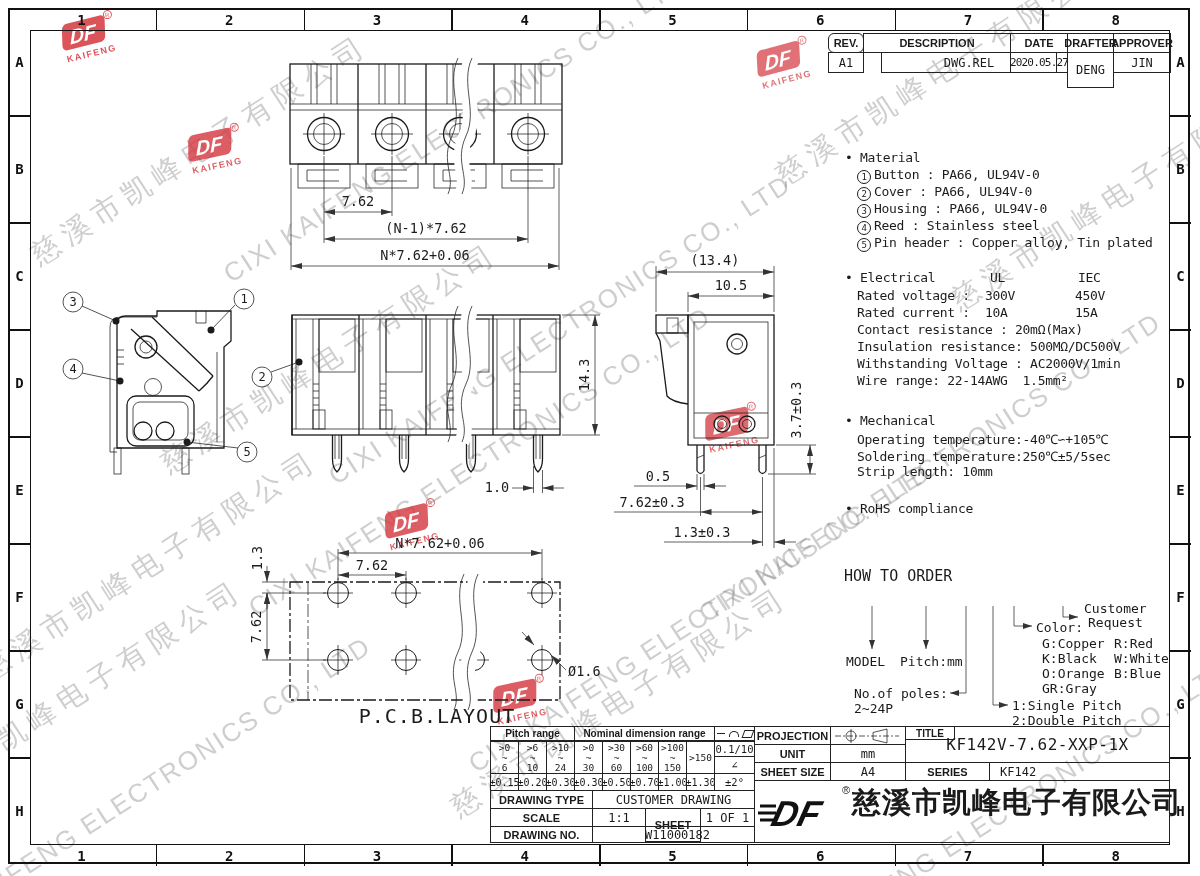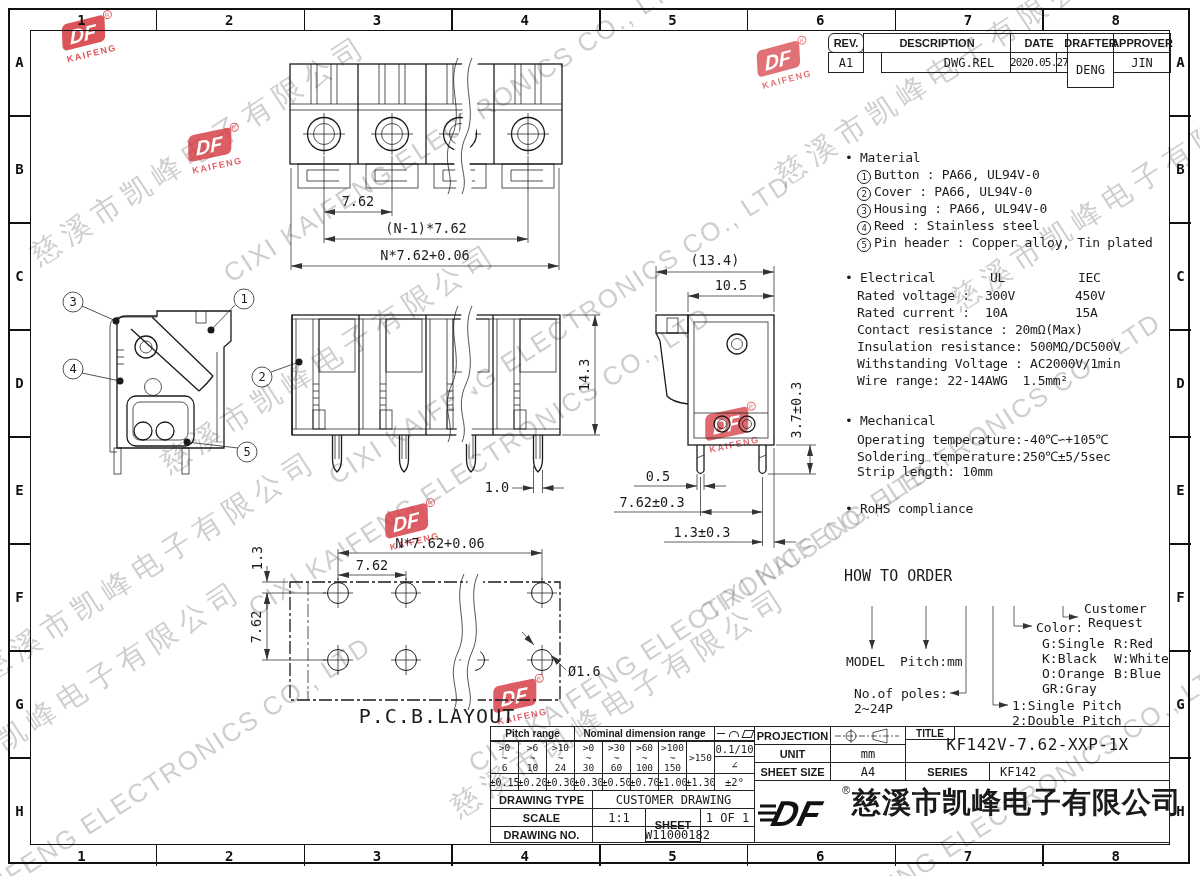--- a/index.html
+++ b/index.html
@@ -461,21 +461,21 @@
       <path class="d" d="M176,41 V61 H194" marker-end="url(#ar2)"></path>
       <path class="d" d="M225,41 V52 H240" marker-end="url(#ar2)"></path>
     </svg>
     <div class="order-txt" style="left:8px;top:89px;">MODEL</div>
     <div class="order-txt" style="left:62px;top:89px;">Pitch:mm</div>
     <div class="order-txt" style="left:16px;top:121px;">No.of poles:</div>
     <div class="order-txt" style="left:16px;top:136px;">2~24P</div>
     <div class="order-txt" style="left:174px;top:133px;">1:Single Pitch</div>
     <div class="order-txt" style="left:174px;top:148px;">2:Double Pitch</div>
     <div class="order-txt" style="left:198px;top:55px;">Color:</div>
-    <div id="color-left" class="order-txt" style="left:204px;top:71px;line-height:15px;"><div>G:Single</div><div>K:Black</div><div>O:Orange</div><div>GR:Gray</div></div>
+    <div id="color-left" class="order-txt" style="left:204px;top:71px;line-height:15px;"><div>G:Copper</div><div>K:Black</div><div>O:Orange</div><div>GR:Gray</div></div>
     <div id="color-right" class="order-txt" style="left:276px;top:71px;line-height:15px;"><div>R:Red</div><div>W:White</div><div>B:Blue</div></div>
     <div class="order-txt" style="left:246px;top:36px;">Customer</div>
     <div class="order-txt" style="left:250px;top:50px;">Request</div>
   </div>
 
   <div class="abs" style="left:490px;top:726px;width:680px;height:117px;">
 
     <div class="cell hdr" style="left:0;top:0;width:85px;height:15px;font-size:10px;">Pitch range</div>
     <div class="cell hdr" style="left:84px;top:0;width:141px;height:15px;font-size:10px;">Nominal dimension range</div>
     <div class="cell" style="left:224px;top:0;width:41px;height:15px;gap:4px;">

